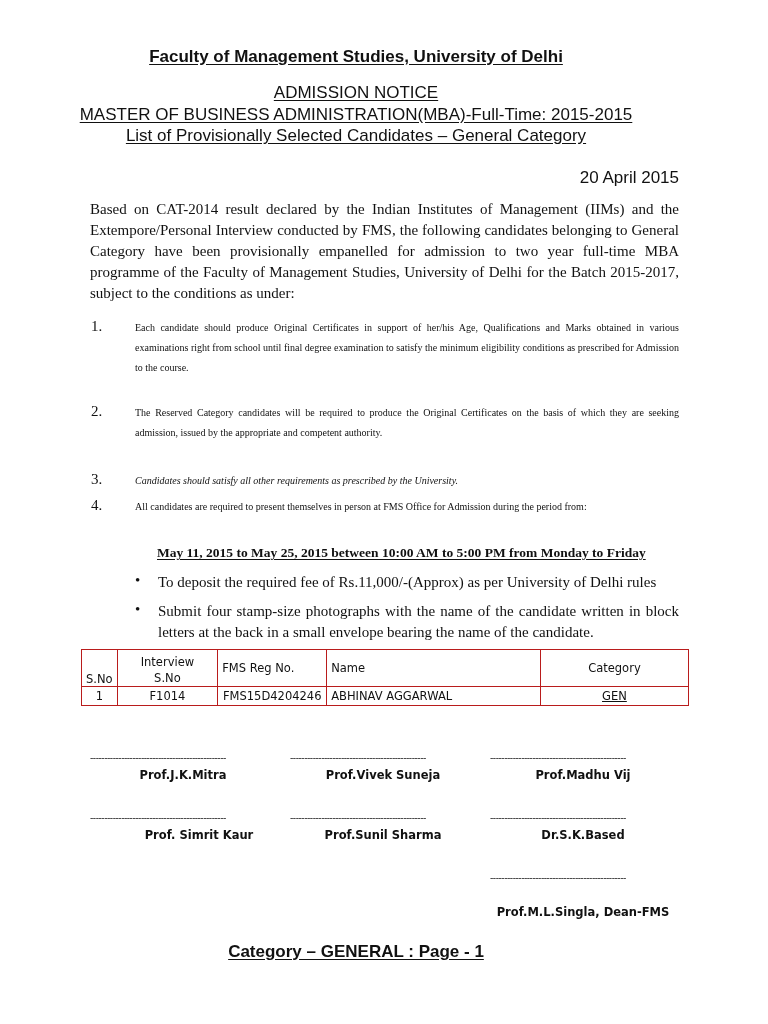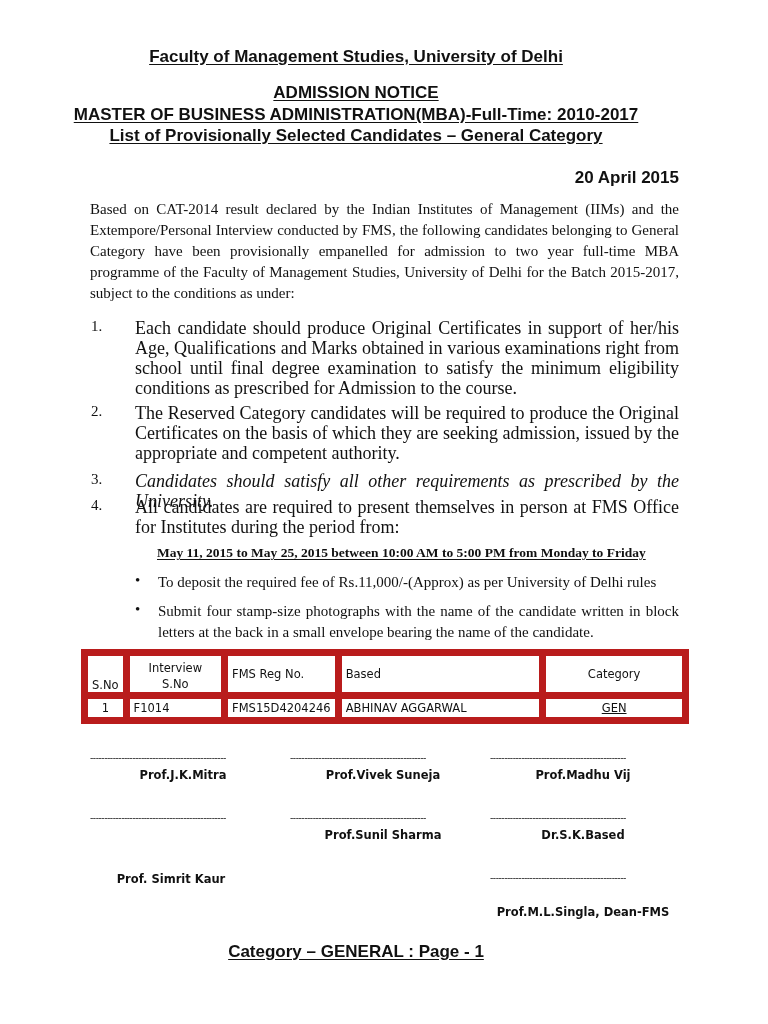--- a/index.html
+++ b/index.html
@@ -3,56 +3,56 @@
 <meta charset="utf-8">
 <style>
   html, body { margin: 0; padding: 0; background: #ffffff; }
   body { width: 768px; height: 1024px; position: relative; overflow: hidden; color: #111; }
   .abs { position: absolute; }
   .sans { font-family: "Liberation Sans", sans-serif; }
   .serif { font-family: "Liberation Serif", serif; }
   .u { text-decoration: underline; text-underline-offset: 2px; }
   .center { left: 0; width: 712px; text-align: center; }
   .h1 { font-size: 17px; font-weight: bold; }
-  .h2 { font-size: 17px; font-weight: bold; }
+  .h2 { font-size: 17px; font-weight: normal; }
   .para { left: 90px; width: 589px; font-size: 15px; line-height: 21px; text-align: justify; }
   .num { left: 91px; font-size: 15px; }
-  .item { left: 135px; width: 544px; font-size: 18px; line-height: 20px; text-align: justify; }
+  .item { left: 135px; width: 544px; font-size: 10px; line-height: 20px; text-align: justify; }
   .bullet-dot { left: 135px; font-size: 15px; }
   .bullet-text { left: 158px; width: 521px; font-size: 15px; line-height: 21px; text-align: justify; }
   table.cand { position: absolute; left: 81px; top: 649px; width: 608px; border-collapse: collapse; font-family: "DejaVu Sans", sans-serif; font-size: 11.5px; }
-  table.cand td, table.cand th { border: 7px solid #b91c1c; padding: 0 4px; font-weight: normal; }
+  table.cand td, table.cand th { border: 1px solid #b91c1c; padding: 0 4px; font-weight: normal; }
   table.cand th { height: 36px; vertical-align: bottom; }
   table.cand td { height: 18px; }
   .sigline { font-size: 10px; letter-spacing: -0.5px; color: #333; width: 186px; overflow: hidden; white-space: nowrap; }
   .signame { font-family: "DejaVu Sans", sans-serif; font-size: 11.5px; font-weight: bold; width: 186px; text-align: center; }
 </style>
 </head>
 <body>
 
 <div class="abs center sans h1 u" style="top:47px;">Faculty of Management Studies, University of Delhi</div>
 <div class="abs center sans h2 u" style="top:83px;">ADMISSION NOTICE</div>
-<div class="abs center sans h2 u" style="top:105px;">MASTER OF BUSINESS ADMINISTRATION(MBA)-Full-Time: 2010-2017</div>
+<div class="abs center sans h2 u" style="top:105px;">MASTER OF BUSINESS ADMINISTRATION(MBA)-Full-Time: 2015-2015</div>
 <div class="abs center sans h2 u" style="top:126px;">List of Provisionally Selected Candidates – General Category</div>
 <div class="abs sans h2" style="top:168px; right:89px;">20 April 2015</div>
 
 <div class="abs serif para" style="top:199px;">Based on CAT-2014 result declared by the Indian Institutes of Management (IIMs) and the Extempore/Personal Interview conducted by FMS, the following candidates belonging to General Category have been provisionally empanelled for admission to two year full-time MBA programme of the Faculty of Management Studies, University of Delhi for the Batch 2015-2017, subject to the conditions as under:</div>
 
 <div>
   <div class="abs serif num" style="top:318px;">1.</div>
   <div class="abs serif item" style="top:318px;">Each candidate should produce Original Certificates in support of her/his Age, Qualifications and Marks obtained in various examinations right from school until final degree examination to satisfy the minimum eligibility conditions as prescribed for Admission to the course.</div>
 
   <div class="abs serif num" style="top:403px;">2.</div>
   <div class="abs serif item" style="top:403px;">The Reserved Category candidates will be required to produce the Original Certificates on the basis of which they are seeking admission, issued by the appropriate and competent authority.</div>
 
   <div class="abs serif num" style="top:471px;">3.</div>
   <div class="abs serif item" style="top:471px;font-style:italic;">Candidates should satisfy all other requirements as prescribed by the University.</div>
 
   <div class="abs serif num" style="top:497px;">4.</div>
-  <div class="abs serif item" style="top:497px;">All candidates are required to present themselves in person at FMS Office for Institutes during the period from:</div>
+  <div class="abs serif item" style="top:497px;">All candidates are required to present themselves in person at FMS Office for Admission during the period from:</div>
 </div>
 
 <div class="abs serif u" style="top:545px; left:157px; font-size:13.5px; font-weight:bold;">May 11, 2015 to May 25, 2015 between 10:00 AM to 5:00 PM from Monday to Friday</div>
 
 <div>
   <div class="abs serif bullet-dot" style="top:572px;">•</div>
   <div class="abs serif bullet-text" style="top:572px;">To deposit the required fee of Rs.11,000/-(Approx) as per University of Delhi rules</div>
   <div class="abs serif bullet-dot" style="top:601px;">•</div>
   <div class="abs serif bullet-text" style="top:601px;">Submit four stamp-size photographs with the name of the candidate written in block letters at the back in a small envelope bearing the name of the candidate.</div>
 </div>
@@ -66,47 +66,47 @@
     <col style="width:149px;">
   </colgroup>
   <thead>
     <tr>
       <th style="text-align:center;">S.No</th>
       <th style="text-align:center; line-height:16px;">
         <div>Interview</div>
         <div>S.No</div>
       </th>
       <th style="text-align:left; vertical-align:middle;">FMS Reg No.</th>
-      <th style="text-align:left; vertical-align:middle;">Based</th>
+      <th style="text-align:left; vertical-align:middle;">Name</th>
       <th style="text-align:center; vertical-align:middle;">Category</th>
     </tr>
   </thead>
   <tbody>
     <tr>
       <td style="text-align:center;">1</td>
-      <td style="text-align:left;border-radius:6px;">F1014</td>
+      <td style="text-align:center;border-radius:6px;">F1014</td>
       <td style="text-align:center;">FMS15D4204246</td>
       <td style="text-align:left;">ABHINAV AGGARWAL</td>
       <td style="text-align:center;text-decoration:underline;">GEN</td>
     </tr>
   </tbody>
 </table>
 
 <div>
   <div class="abs sans sigline" style="top:752px; left:90px;">------------------------------------------------</div>
   <div class="abs sans sigline" style="top:752px; left:290px;">------------------------------------------------</div>
   <div class="abs sans sigline" style="top:752px; left:490px;">------------------------------------------------</div>
   <div class="abs signame" style="top:768px; left:90px;">Prof.J.K.Mitra</div>
   <div class="abs signame" style="top:768px; left:290px;">Prof.Vivek Suneja</div>
   <div class="abs signame" style="top:768px; left:490px;">Prof.Madhu Vij</div>
 
   <div class="abs sans sigline" style="top:812px; left:90px;">------------------------------------------------</div>
   <div class="abs sans sigline" style="top:812px; left:290px;">------------------------------------------------</div>
   <div class="abs sans sigline" style="top:812px; left:490px;">------------------------------------------------</div>
-  <div class="abs signame" style="top:828px; left:78px;margin-top:44px;">Prof. Simrit Kaur</div>
+  <div class="abs signame" style="top:828px; left:106px;">Prof. Simrit Kaur</div>
   <div class="abs signame" style="top:828px; left:290px;text-align:center;">Prof.Sunil Sharma</div>
   <div class="abs signame" style="top:828px; left:490px;">Dr.S.K.Based</div>
 
   <div class="abs sans sigline" style="top:872px; left:490px;">------------------------------------------------</div>
   <div class="abs signame" style="top:888px; left:490px;margin-top:17px;">Prof.M.L.Singla, Dean-FMS</div>
 </div>
 
 <div class="abs center sans u" style="top:942px; font-size:17px; font-weight:bold;">Category – GENERAL : Page - 1</div>
 
 </body></html>

